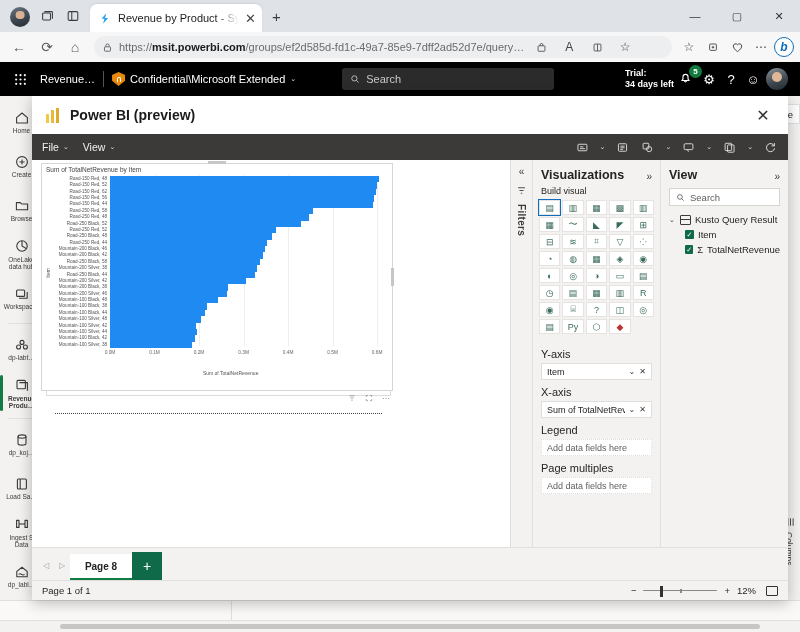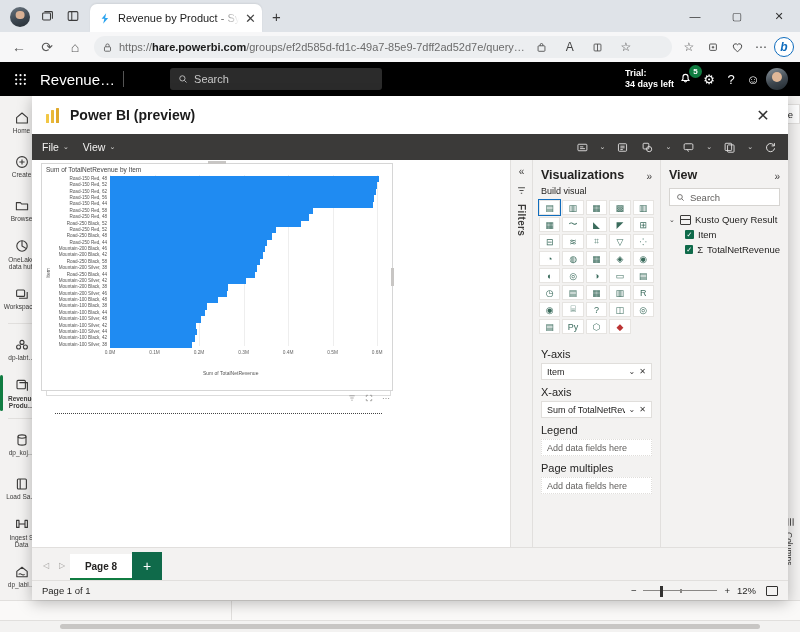--- a/index.html
+++ b/index.html
@@ -60,21 +60,21 @@
     width:20px;height:20px;border-radius:50%;background:#fff;border:1.6px solid #0f6cbd;color:#0f6cbd;
     display:flex;align-items:center;justify-content:center;font-size:12px;font-weight:700;font-style:italic;
   }
 
   
   .pbi-header {
     height:34px; background:#000; display:flex; align-items:center; color:#fff; padding:0 8px; gap:8px;
     position:relative;
   }
   .waffle { width:24px; height:24px; display:flex; align-items:center; justify-content:center; color:#fff; }
-  .pbi-breadcrumb { font-size:15px; color:#fff; }
+  .pbi-breadcrumb { font-size:11px; color:#fff; }
   .pbi-div { width:1px; height:16px; background:#555; }
   .sensitivity { display:flex; align-items:center; gap:5px; font-size:11px; color:#fff; }
   .shield {
     width:13px;height:14px;background:#e8890c;
     clip-path:polygon(50% 0,100% 22%,100% 62%,50% 100%,0 62%,0 22%);
     display:flex;align-items:center;justify-content:center;
   }
   .shield i{ width:4px;height:5px;border:1.4px solid #fff;border-bottom:none;border-radius:2px 2px 0 0; display:block; margin-top:1px;}
   .pbi-search {
     width:212px;height:22px;background:#2b2b2b;border-radius:3px;display:flex;align-items:center;
@@ -311,21 +311,21 @@
 
   <div class="browser-toolbar">
     <div class="nav-btn">←</div>
     <div class="nav-btn">⟳</div>
     <div class="nav-btn">⌂</div>
     <div class="omnibox">
       <svg width="11" height="11" viewBox="0 0 16 16" fill="none" stroke="#555" stroke-width="1.2">
         <rect x="3.6" y="7" width="8.8" height="6.4" rx="1.2"></rect>
           <path d="M5.6 7V5.2a2.4 2.4 0 0 1 4.8 0V7"></path>
       </svg>
-      <span class="url"><span>https://</span><b>hare.powerbi.com</b><span>/groups/ef2d585d-fd1c-49a7-85e9-7dff2ad52d7e/query…</span></span>
+      <span class="url"><span>https://</span><b>msit.powerbi.com</b><span>/groups/ef2d585d-fd1c-49a7-85e9-7dff2ad52d7e/query…</span></span>
       <span class="tool-ic">
         <svg width="11" height="11" viewBox="0 0 16 16" fill="none" stroke="#444" stroke-width="1.2">
             <rect x="3" y="5.5" width="10" height="8" rx="1.2"></rect>
             <path d="M6 5.5V4.2a2 2 0 0 1 4 0v1.3"></path>
           </svg>
       </span>
       <span class="tool-ic">A</span>
       <span class="tool-ic">
         <svg width="11" height="11" viewBox="0 0 16 16" fill="none" stroke="#444" stroke-width="1.2">
             <rect x="3" y="3" width="10" height="10" rx="1.2"></rect>
@@ -359,20 +359,27 @@
         <circle cx="2" cy="6" r="1"></circle>
           <circle cx="6" cy="6" r="1"></circle>
           <circle cx="10" cy="6" r="1"></circle>
         <circle cx="2" cy="10" r="1"></circle>
           <circle cx="6" cy="10" r="1"></circle>
           <circle cx="10" cy="10" r="1"></circle>
       </svg>
     </div>
     <span class="pbi-breadcrumb">Revenue…</span>
     <div class="pbi-div"></div>
+    <div class="sensitivity">
+      <span class="shield">
+          <i></i>
+        </span>
+      <span>Confidential\Microsoft Extended</span>
+      <span class="cv">⌄</span>
+    </div>
     <div class="pbi-search">
       <svg width="10" height="10" viewBox="0 0 16 16" fill="none" stroke="#c8c8c8" stroke-width="1.4">
           <circle cx="7" cy="7" r="4.2"></circle>
           <path d="M10.2 10.2 13.6 13.6"></path>
         </svg>
       <span>Search</span>
     </div>
     <div class="pbi-right">
       <div>
         <div class="trial">Trial:</div>

